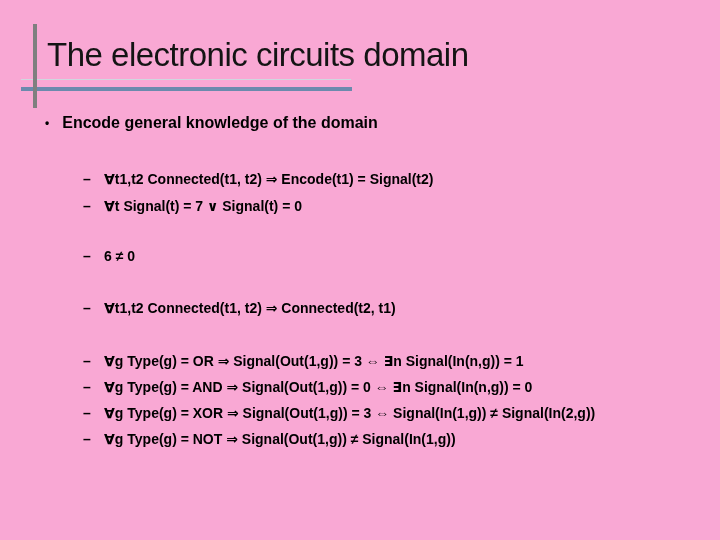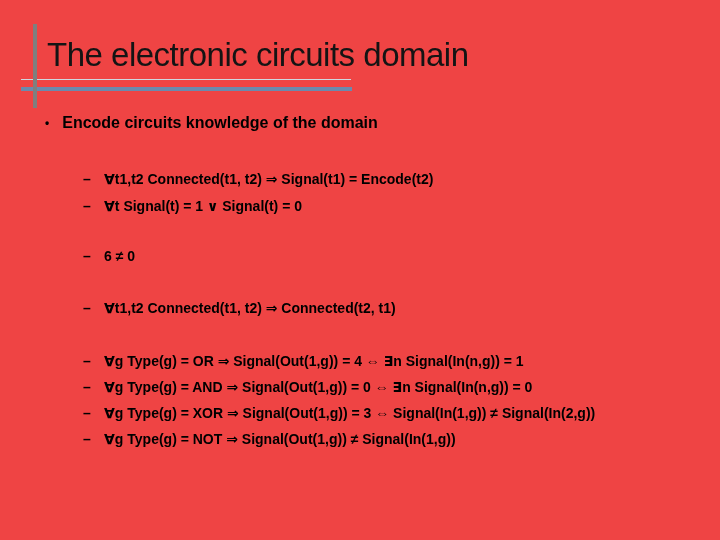--- a/index.html
+++ b/index.html
@@ -5,21 +5,21 @@
   html, body { margin: 0; padding: 0; }
   body {
     width: 720px; height: 540px;
     background: #ffffff;
     overflow: hidden;
     font-family: "Liberation Sans", "DejaVu Sans", sans-serif;
   }
   .slide {
     position: relative;
     width: 720px; height: 540px;
-    background: #ef4444;
+    background: #f9a8d4;
     color: #000000;
   }
   
   .vline {
     position: absolute;
     left: 33px; top: 24px;
     width: 4px; height: 84px;
     background: var(--gray-line, #7f7f7f);
   }
   .thinline {
@@ -81,45 +81,45 @@
 <div class="slide">
 
   <div class="thinline"></div>
   <div class="underline"></div>
   <div class="vline"></div>
 
   <div class="slide-title">The electronic circuits domain</div>
 
   <div class="bullet-row">
     <span class="bullet-dot">•</span>
-    <span>Encode circuits knowledge of the domain</span>
+    <span>Encode general knowledge of the domain</span>
   </div>
 
   <div class="f-row" style="top:170px;">
     <span class="f-dash">–</span>
-    <span class="f-text">∀t1,t2 Connected(t1, t2) ⇒ Signal(t1) = Encode(t2)</span>
+    <span class="f-text">∀t1,t2 Connected(t1, t2) ⇒ Encode(t1) = Signal(t2)</span>
   </div>
   <div class="f-row" style="top:197px;">
     <span class="f-dash">–</span>
-    <span class="f-text">∀t Signal(t) = 1 ∨ Signal(t) = 0</span>
+    <span class="f-text">∀t Signal(t) = 7 ∨ Signal(t) = 0</span>
   </div>
 
   <div class="f-row" style="top:247px;">
     <span class="f-dash">–</span>
     <span class="f-text">6 ≠ 0</span>
   </div>
 
   <div class="f-row" style="top:299px;">
     <span class="f-dash">–</span>
     <span class="f-text">∀t1,t2 Connected(t1, t2) ⇒ Connected(t2, t1)</span>
   </div>
 
   <div class="f-row" style="top:352px;">
     <span class="f-dash">–</span>
-    <span class="f-text">∀g Type(g) = OR ⇒ Signal(Out(1,g)) = 4 ⇔ ∃n Signal(In(n,g)) = 1</span>
+    <span class="f-text">∀g Type(g) = OR ⇒ Signal(Out(1,g)) = 3 ⇔ ∃n Signal(In(n,g)) = 1</span>
   </div>
   <div class="f-row" style="top:378px;">
     <span class="f-dash">–</span>
     <span class="f-text">∀g Type(g) = AND ⇒ Signal(Out(1,g)) = 0 ⇔ ∃n Signal(In(n,g)) = 0</span>
   </div>
   <div class="f-row" style="top:404px;">
     <span class="f-dash">–</span>
     <span class="f-text">∀g Type(g) = XOR ⇒ Signal(Out(1,g)) = 3 ⇔ Signal(In(1,g)) ≠ Signal(In(2,g))</span>
   </div>
   <div class="f-row" style="top:430px;">

